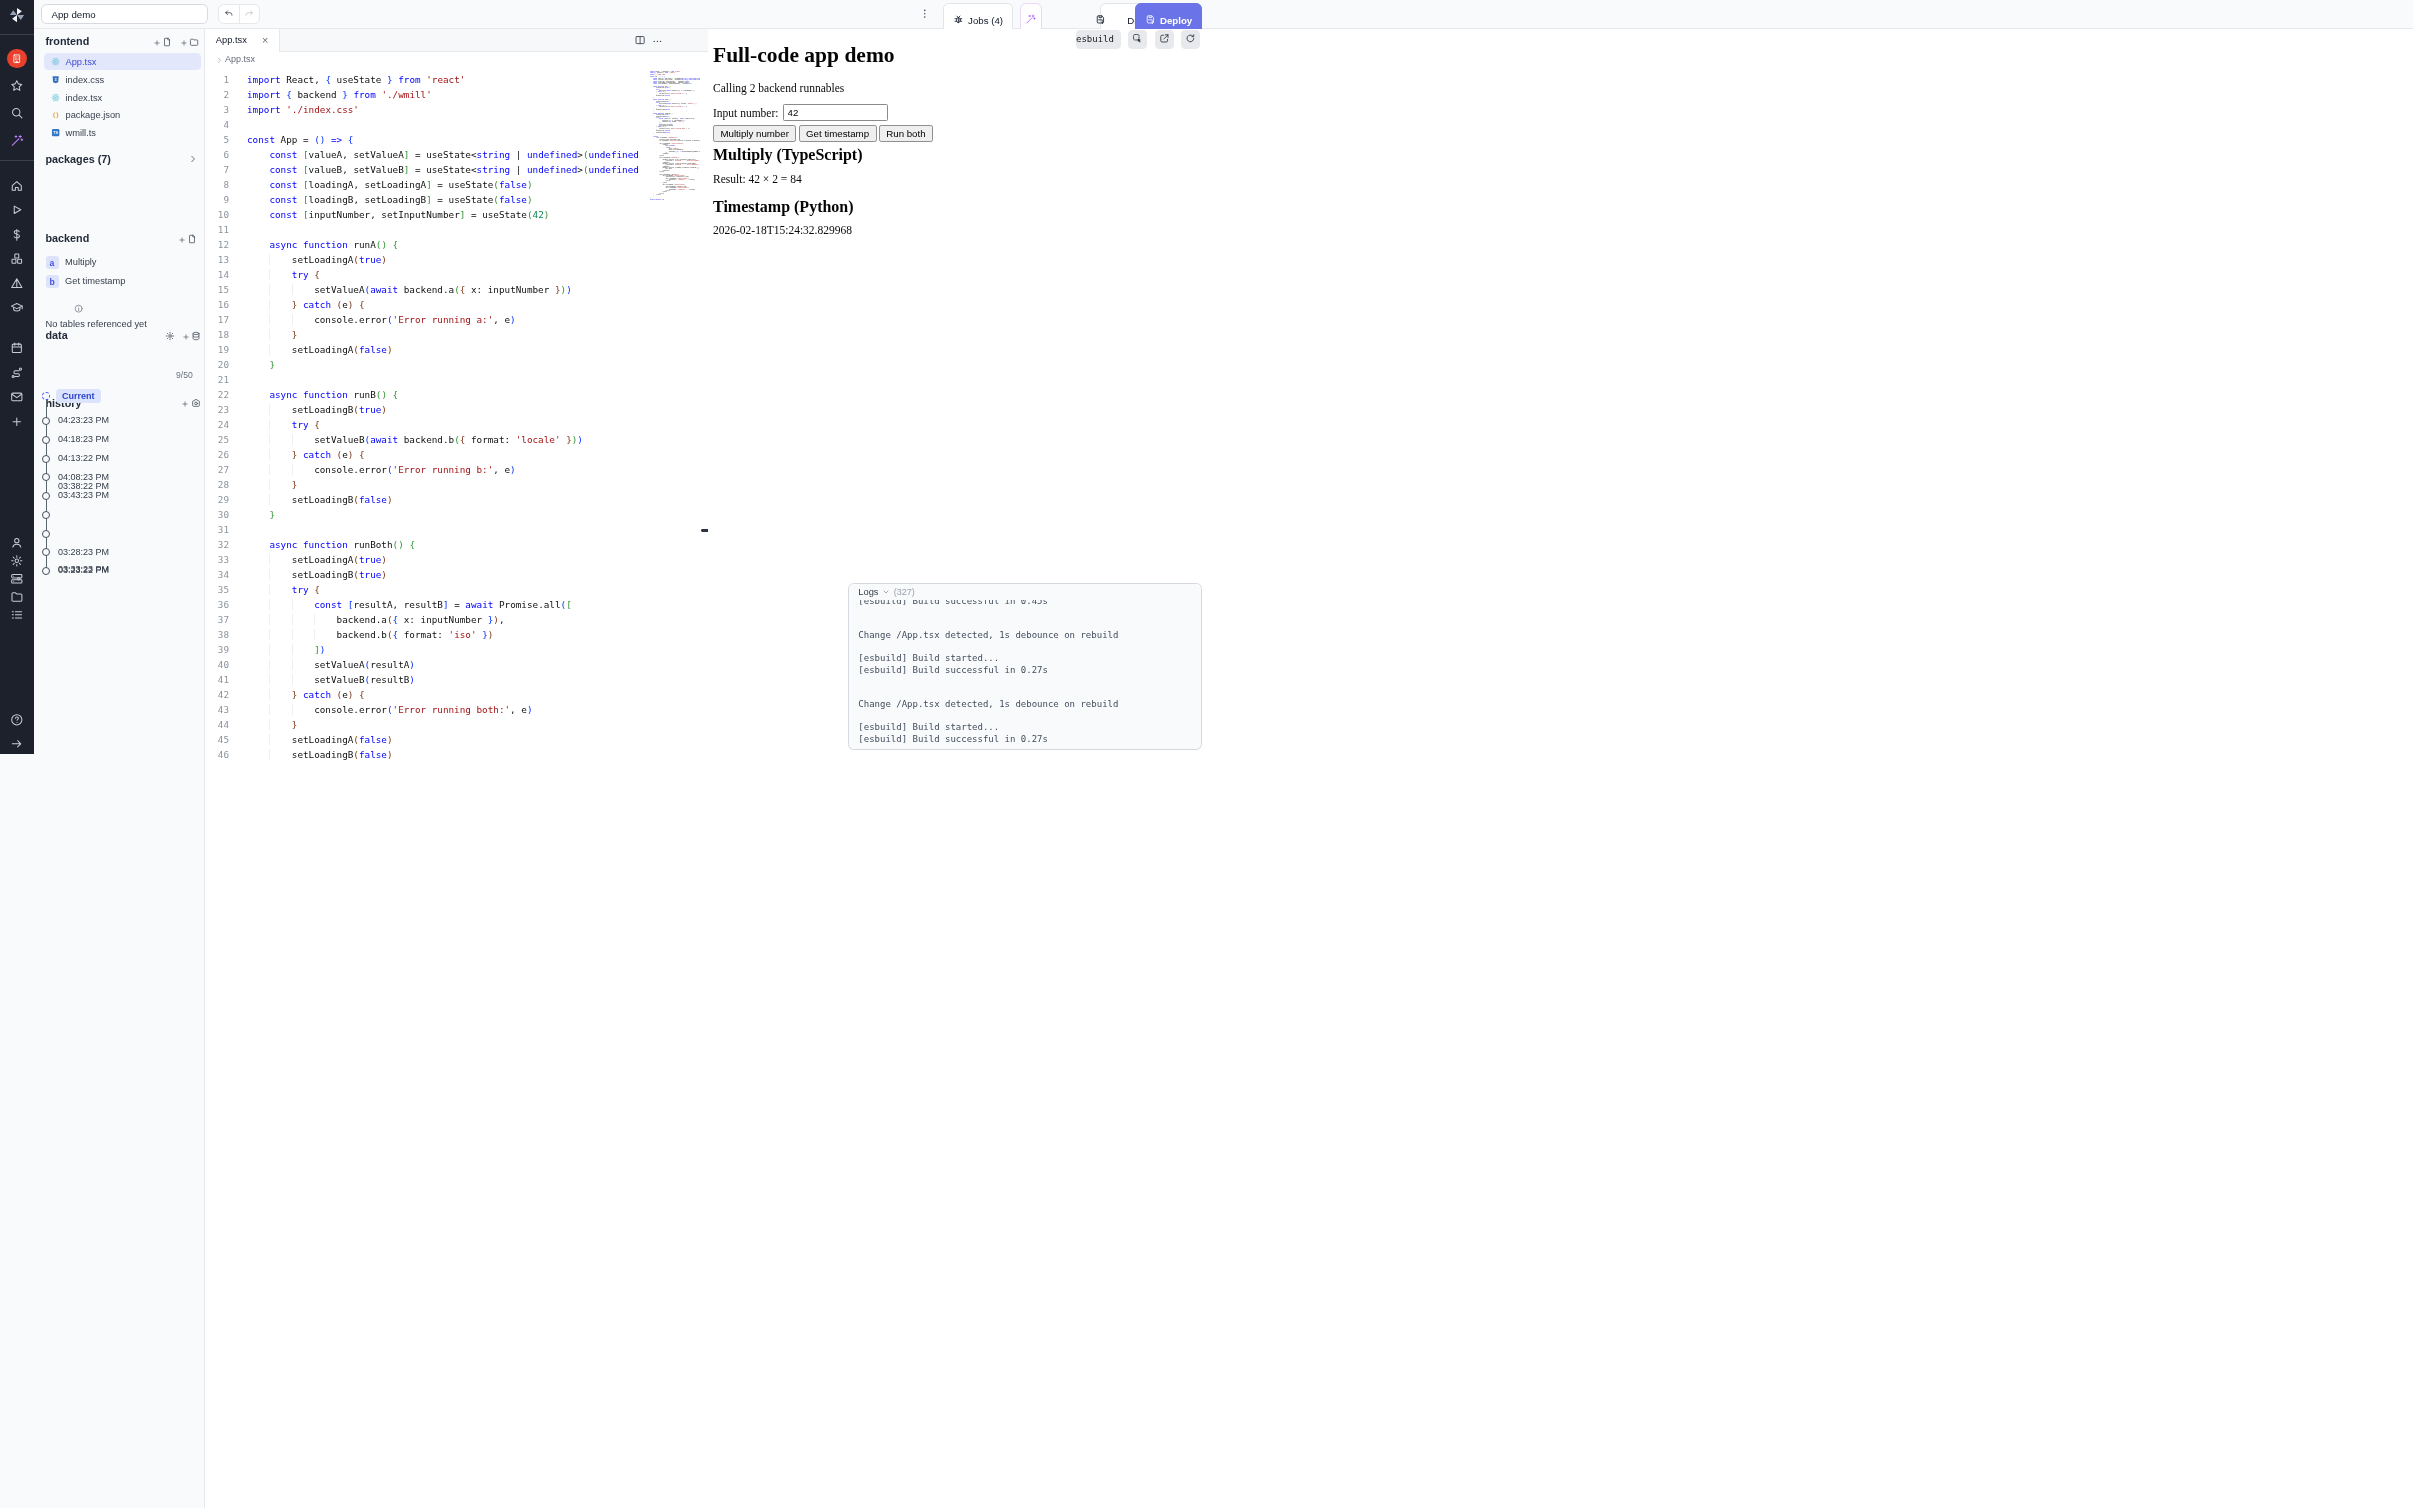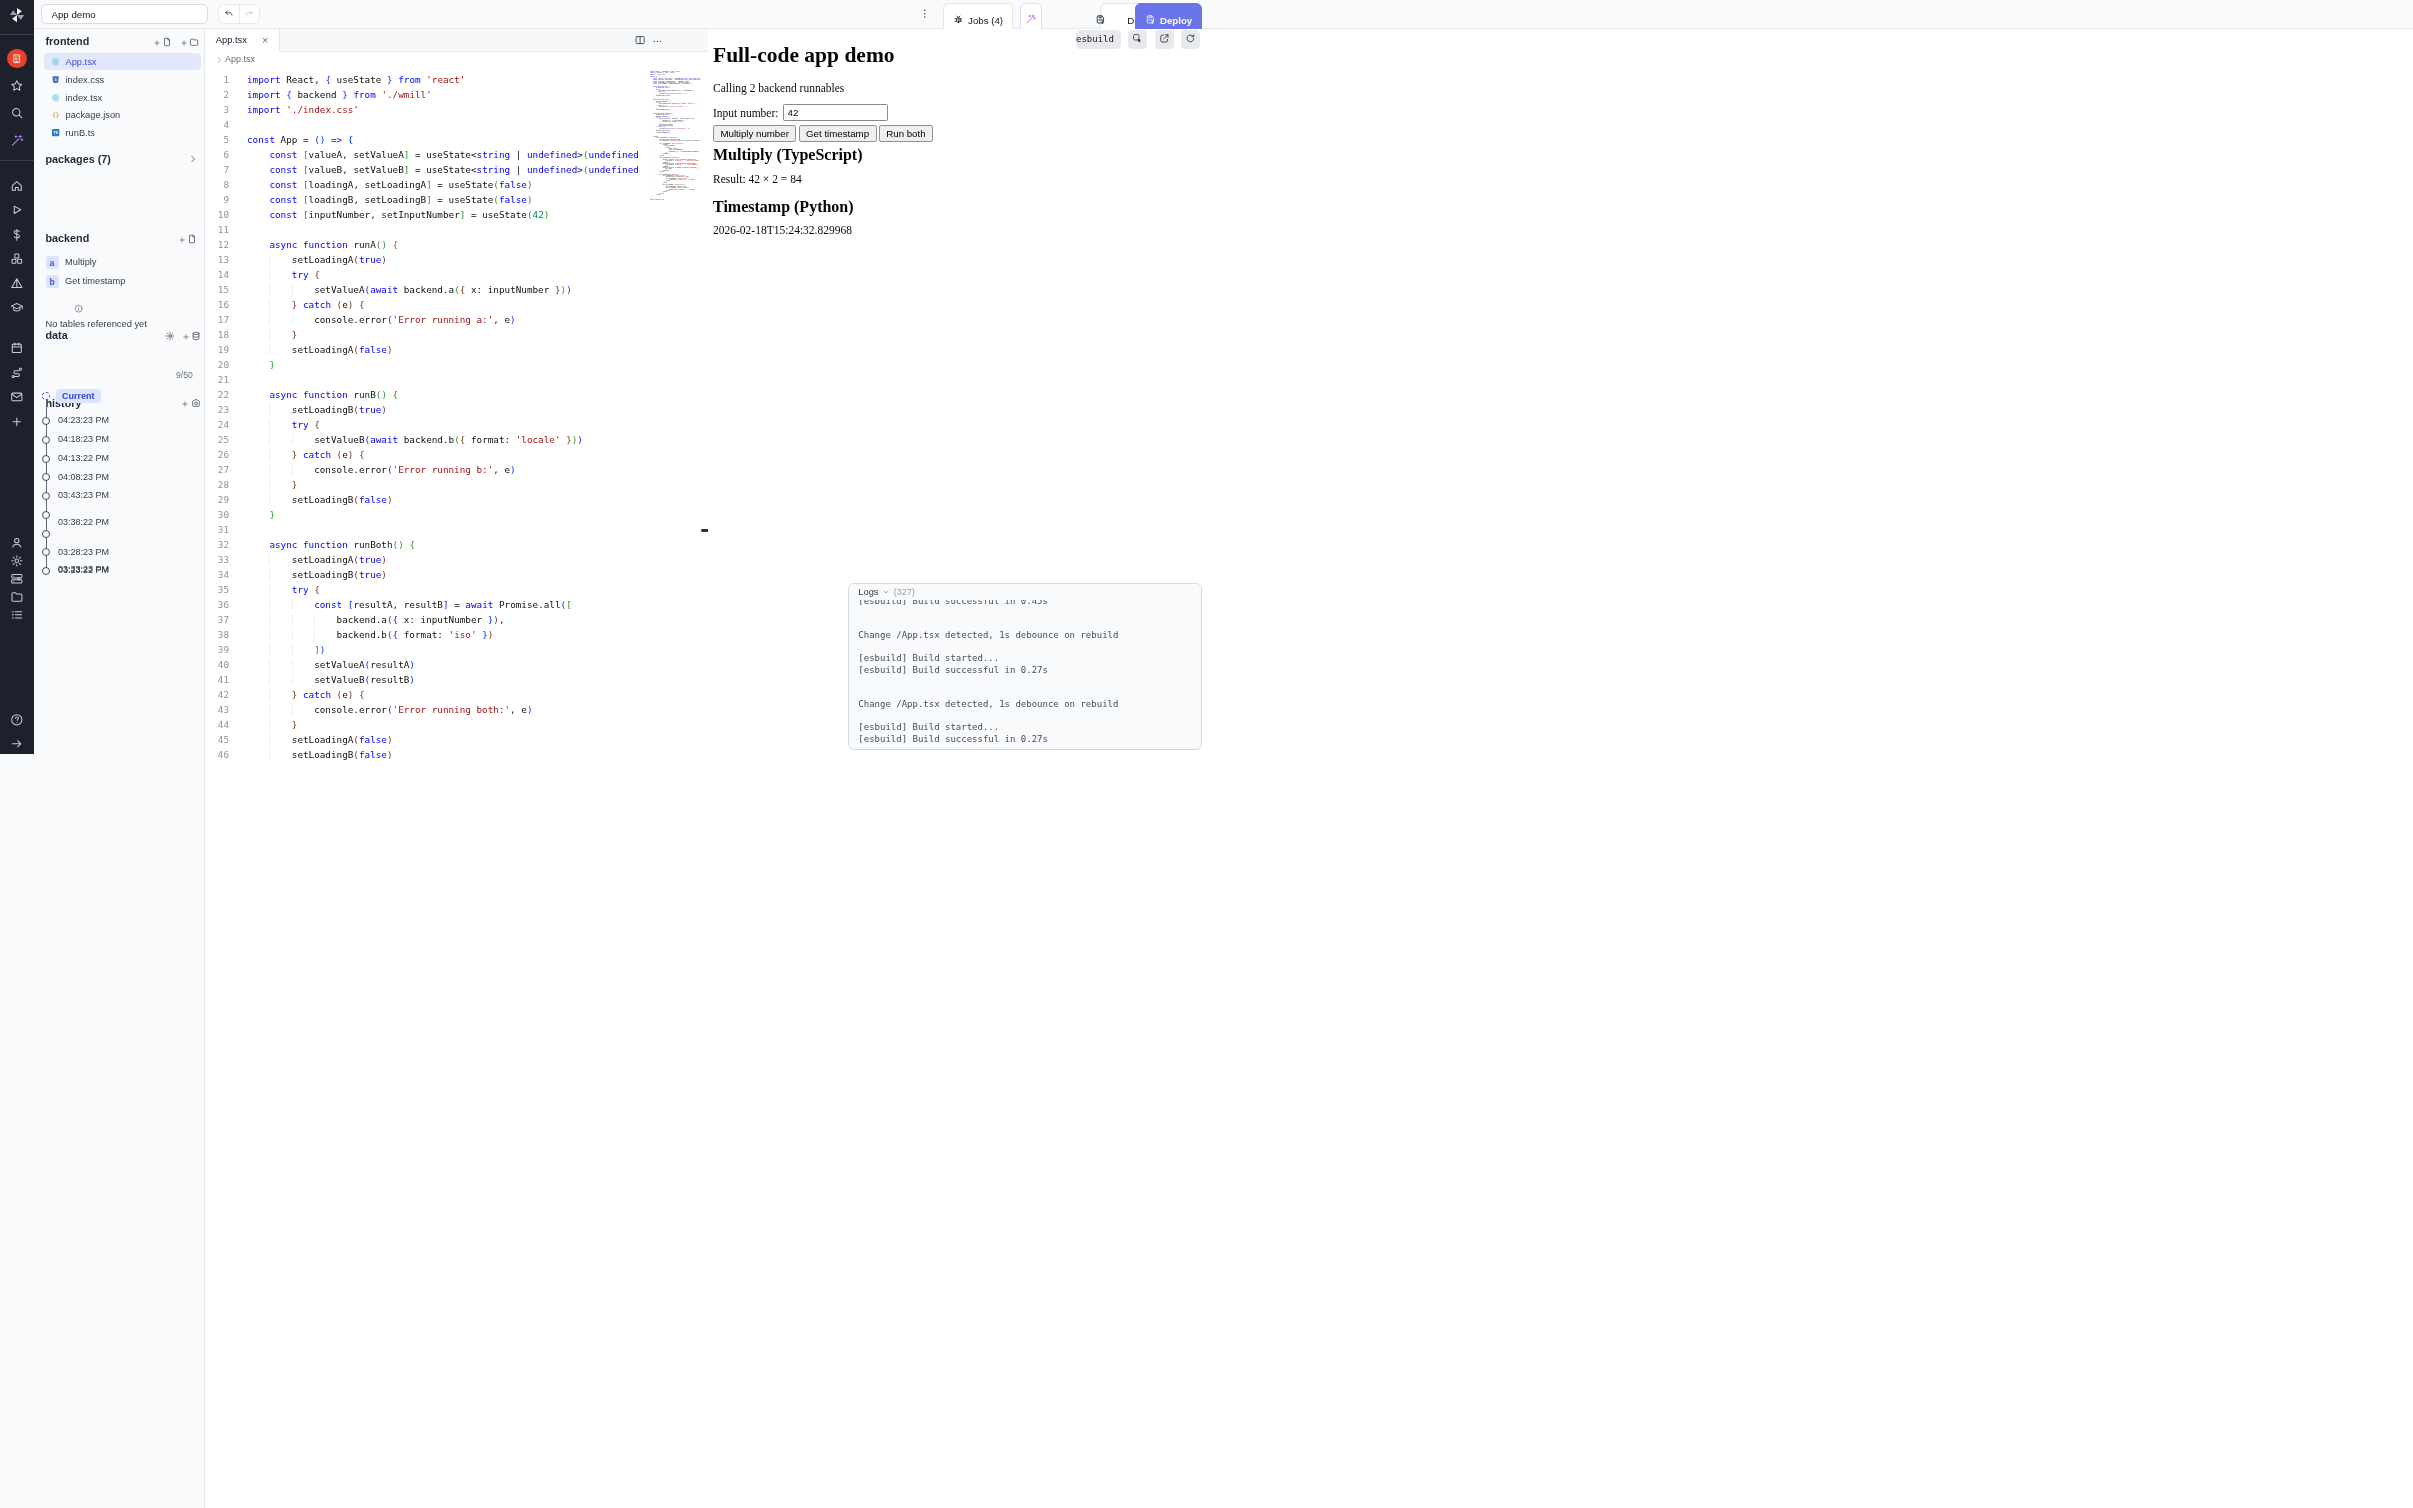--- a/index.html
+++ b/index.html
@@ -367,21 +367,21 @@
         <span class="mini"><svg viewBox="0 0 24 24" style="font-size:13px">
             <text x="12" y="17.5" font-size="15" font-weight="bold" fill="#dfa43a" text-anchor="middle" font-family="DejaVu Sans Mono,monospace">{}</text>
           </svg></span>
         <span>package.json</span>
       </div>
       <div class="file-row" style="top: 95px;">
         <span class="mini"><svg viewBox="0 0 24 24" style="font-size:13px">
             <rect x="2.5" y="2.5" width="19" height="19" rx="3" fill="#3178c6"></rect>
             <text x="12" y="16.5" font-size="10" font-weight="bold" fill="#fff" text-anchor="middle" font-family="Liberation Sans,sans-serif">TS</text>
           </svg></span>
-        <span>runB.ts</span>
+        <span>wmill.ts</span>
       </div>
     </div>
 
   <div class="sec-title" style="top:124px">packages (7)</div>
   <div id="pkg-chevron"><svg viewBox="0 0 24 24" fill="none" stroke="currentColor" stroke-width="1.8" stroke-linecap="round" stroke-linejoin="round">
         <path d="M9 5.5l6.5 6.5L9 18.5"></path>
       </svg></div>
 
   <div class="sec-title" style="top:203px">backend</div>
   <div class="hdr-ic" style="left:144px; top:205px">
@@ -443,21 +443,21 @@
       <div class="tl-label" style="top: 386px;">04:23:23 PM</div>
       <div class="tl-node" style="top: 407px;"></div>
       <div class="tl-label" style="top: 405px;">04:18:23 PM</div>
       <div class="tl-node" style="top: 426px;"></div>
       <div class="tl-label" style="top: 424px;">04:13:22 PM</div>
       <div class="tl-node" style="top: 444px;"></div>
       <div class="tl-label" style="top: 443px;">04:08:23 PM</div>
       <div class="tl-node" style="top: 463px;"></div>
       <div class="tl-label" style="top: 461px;">03:43:23 PM</div>
       <div class="tl-node" style="top: 482px;"></div>
-      <div class="tl-label" style="top: 488px;">03:38:22 PM</div>
+      <div class="tl-label" style="top: 452px;">03:38:22 PM</div>
       <div class="tl-node" style="top: 501px;"></div>
       <div class="tl-label" style="top: 499px; margin-top: 36px;">03:33:23 PM</div>
       <div class="tl-node" style="top: 519px;"></div>
       <div class="tl-label" style="top: 518px;">03:28:23 PM</div>
       <div class="tl-node" style="top: 538px;"></div>
       <div class="tl-label" style="top: 536px;">03:23:22 PM</div>
     </div>
 </div>
 
 <div id="editor">

